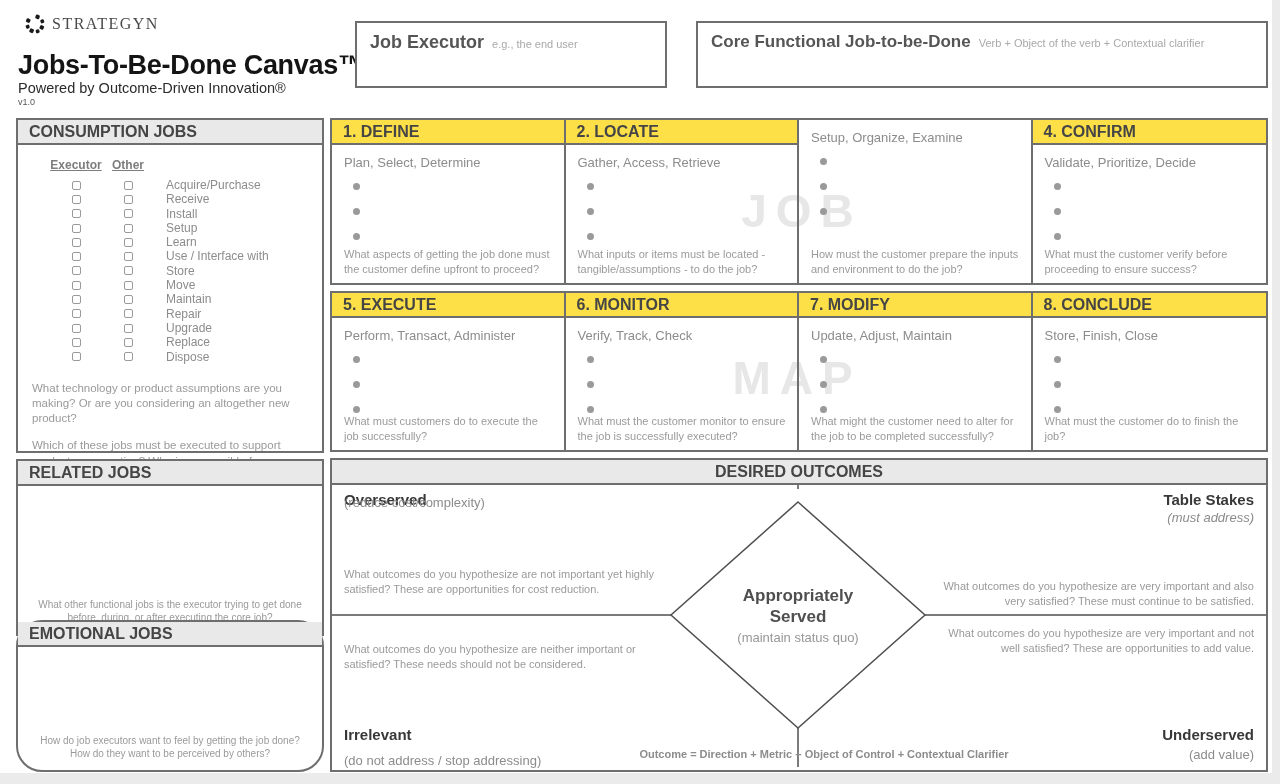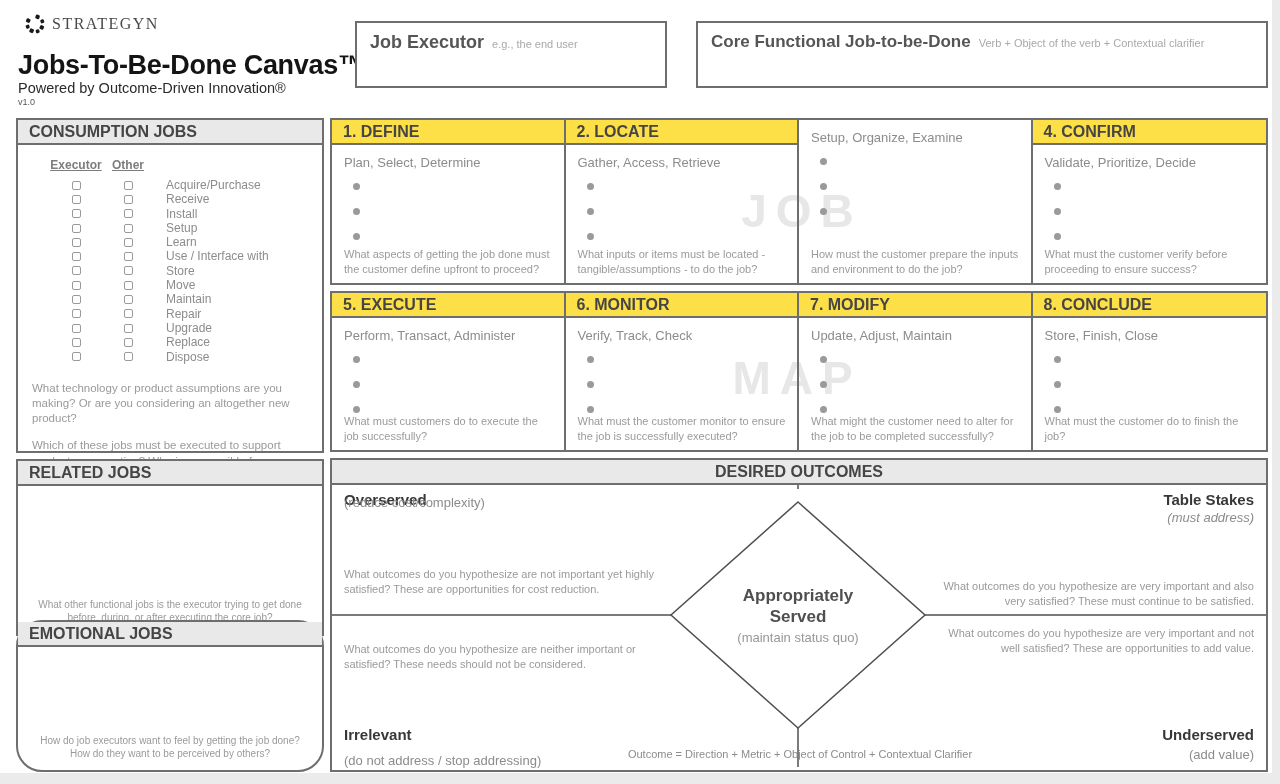--- a/index.html
+++ b/index.html
@@ -73,21 +73,21 @@
   .right-al { right:12px; text-align:right; }
   #overserved-label { top:6px; } #overserved-sub { top:10px; }
   #tablestakes-label { top:6px; } #tablestakes-sub { top:25px;font-style:italic; }
   #overserved-q { top:82px; } #tablestakes-q { top:94px; }
   #irrelevant-q { top:157px; } #underserved-q { top:141px; }
   #irrelevant-label { top:241px; } #irrelevant-sub { top:268px; }
   #underserved-label { top:241px; } #underserved-sub { top:262px; }
   .do-center { position:absolute; left:466px; top:130px; transform:translate(-50%,-50%); text-align:center; z-index:1; }
   .do-center .c1 { font-size:17px; font-weight:bold; color:#4f4f4f; line-height:1.25; }
   .do-center .c2 { font-size:13px; color:#979797; margin-top:2px; }
-  .do-formula { position:absolute; left:468px; top:263px; transform:translateX(-50%); font-size:11px; color:#8c8c8c; white-space:nowrap; z-index:1; }
+  .do-formula { position:absolute; left:492px; top:263px; transform:translateX(-50%); font-size:11px; color:#8c8c8c; white-space:nowrap; z-index:1;font-weight:bold; }
 </style>
 </head>
 <body>
 
 <div id="doc">
 
   <div class="logo-row">
     <svg width="22" height="22" viewBox="0 0 24 24">
       <g fill="#1a1a1a">
         <rect x="10" y="1.5" width="4.5" height="4.5" rx="1.2" transform="rotate(18 12 12)"></rect>

